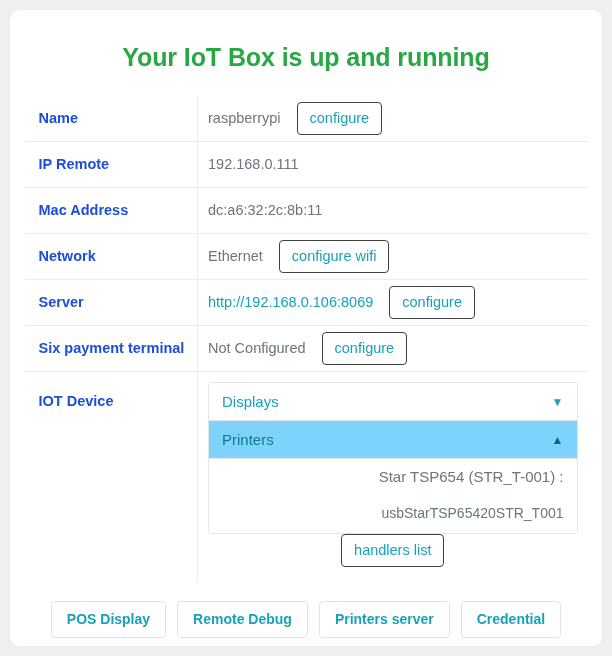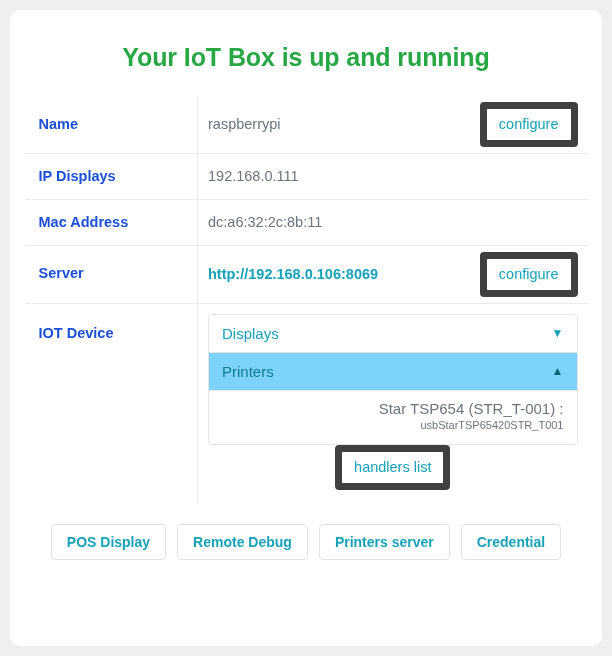--- a/index.html
+++ b/index.html
@@ -57,40 +57,39 @@
     line-height: 1.35;
     box-sizing: border-box;
   }
   .cell-value-wrap {
     border-left: 1px solid #e9ecef;
     padding: 0 !important;
   }
   .value-row {
     display: flex;
     align-items: center;
-    justify-content: space-between;
     min-height: 45px;
     padding: 6px 10px 6px 10px;
     box-sizing: border-box;
+    gap: 16px;
   }
   .value-text {
     font-size: 14.5px;
     color: #6c757d;
     line-height: 1.4;
   }
   .value-link {
     font-size: 14.5px;
     color: #17a2b8;
     text-decoration: none;
     line-height: 1.4;
-    font-weight: bold;
   }
   .btn-outline {
     display: inline-block;
-    border: 7px solid #404040;
+    border: 1px solid #404040;
     border-radius: 4px;
     background: #ffffff;
     color: #17a2b8;
     font-size: 14.5px;
     font-family: "Liberation Sans", sans-serif;
     padding: 6px 12px;
     cursor: pointer;
     white-space: nowrap;
     line-height: 1.3;
   }
@@ -132,24 +131,24 @@
     padding: 9px 13px 11px 13px;
     background: #ffffff;
     text-align: right;
   }
   .device-name {
     font-size: 15px;
     color: #6c757d;
     line-height: 1.25;
   }
   .device-id {
-    font-size: 11px;
+    font-size: 14px;
     color: #6c757d;
     line-height: 1.3;
-    margin-top: 0;
+    margin-top: 17px;
   }
   .handlers-wrap {
     display: flex;
     justify-content: center;
   }
   .footer-actions {
     display: flex;
     justify-content: center;
     gap: 11px;
     margin-top: 20px;
@@ -182,48 +181,66 @@
         <td class="cell-value-wrap">
           <div class="value-row">
             <span class="value-text">raspberrypi</span>
             <button class="btn-outline">configure</button>
           </div>
         </td>
       </tr>
 
 
       <tr>
-        <td class="cell-label">IP Displays</td>
+        <td class="cell-label">IP Remote</td>
         <td class="cell-value-wrap">
           <div class="value-row">
             <span class="value-text">192.168.0.111</span>
           </div>
         </td>
       </tr>
 
       <tr>
         <td class="cell-label">Mac Address</td>
         <td class="cell-value-wrap">
           <div class="value-row">
             <span class="value-text">dc:a6:32:2c:8b:11</span>
           </div>
         </td>
       </tr>
 
+      <tr>
+        <td class="cell-label">Network</td>
+        <td class="cell-value-wrap">
+          <div class="value-row">
+            <span class="value-text">Ethernet</span>
+            <button class="btn-outline">configure wifi</button>
+          </div>
+        </td>
+      </tr>
 
       <tr>
         <td class="cell-label">Server</td>
         <td class="cell-value-wrap">
           <div class="value-row">
             <a class="value-link" href="#">http://192.168.0.106:8069</a>
             <button class="btn-outline">configure</button>
           </div>
         </td>
       </tr>
 
+      <tr>
+        <td class="cell-label">Six payment terminal</td>
+        <td class="cell-value-wrap">
+          <div class="value-row">
+            <span class="value-text">Not Configured</span>
+            <button class="btn-outline">configure</button>
+          </div>
+        </td>
+      </tr>
 
       <tr style="border-bottom:none;">
         <td class="cell-label" style="vertical-align:top; padding-top:20px !important;">IOT Device</td>
         <td class="iot-cell">
 
           <div class="accordion">
 
             <div class="acc-header">
               <span>Displays</span>
               <span class="caret caret-down">▼</span>

